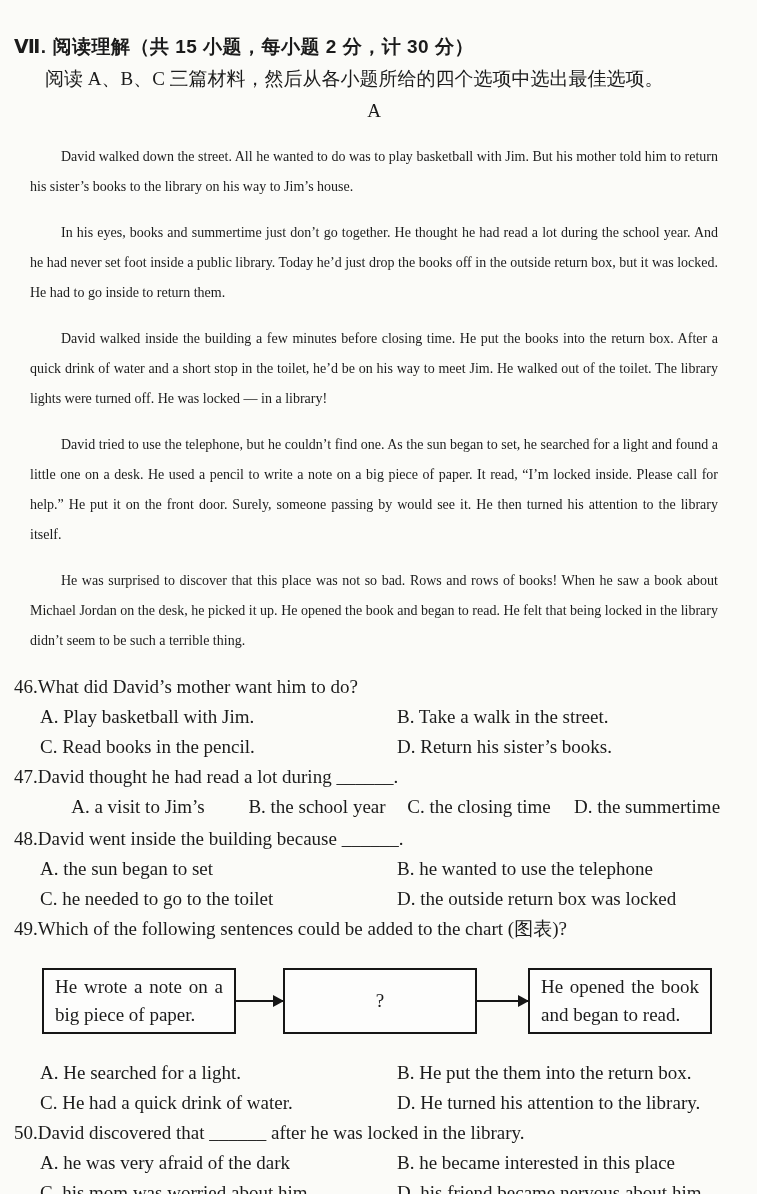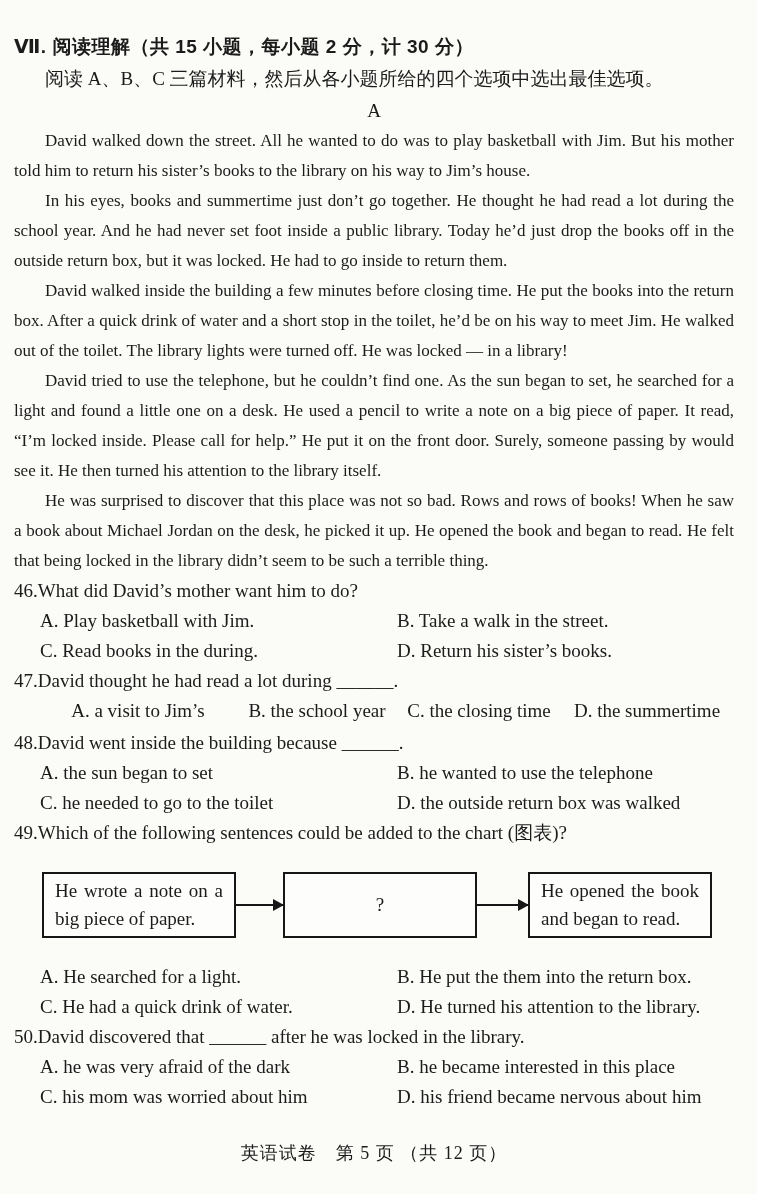--- a/index.html
+++ b/index.html
@@ -27,25 +27,25 @@
     font-size: 19px;
     line-height: 34px;
     text-indent: 31px;
   }
   .passage-label {
     text-align: center;
     font-size: 19px;
     line-height: 30px;
   }
   .para {
-    font-size: 17px;
+    font-size: 14px;
     line-height: 30px;
     text-align: justify;
     text-indent: 31px;
-    margin: 0;
+    margin: 16px;
   }
   .q-stem {
     font-size: 19px;
     line-height: 30px;
   }
   .q-stem .q-num { margin-right: 0; }
   .opt-grid2 {
     display: grid;
     grid-template-columns: 357px 1fr;
     padding-left: 26px;
@@ -123,21 +123,21 @@
   <p class="para">He was surprised to discover that this place was not so bad. Rows and rows of books! When he saw a book about Michael Jordan on the desk, he picked it up. He opened the book and began to read. He felt that being locked in the library didn’t seem to be such a terrible thing.</p>
 
   <div class="q-stem">
     <span class="q-num">46.</span><span>What did David’s mother want him to do?</span>
   </div>
   <div class="opt-grid2">
     <span>A. Play basketball with Jim.</span>
     <span>B. Take a walk in the street.</span>
   </div>
   <div class="opt-grid2">
-    <span>C. Read books in the during.</span>
+    <span>C. Read books in the pencil.</span>
     <span>D. Return his sister’s books.</span>
   </div>
 
   <div class="q-stem">
     <span class="q-num">47.</span><span>David thought he had read a lot during ______.</span>
   </div>
   <div class="opt-row4">
     <span>A. a visit to Jim’s</span>
     <span>B. the school year</span>
     <span>C. the closing time</span>
@@ -148,21 +148,21 @@
 
   <div class="q-stem">
     <span class="q-num">48.</span><span>David went inside the building because ______.</span>
   </div>
   <div class="opt-grid2">
     <span>A. the sun began to set</span>
     <span>B. he wanted to use the telephone</span>
   </div>
   <div class="opt-grid2">
     <span>C. he needed to go to the toilet</span>
-    <span>D. the outside return box was walked</span>
+    <span>D. the outside return box was locked</span>
   </div>
 
   <div class="q-stem">
     <span class="q-num">49.</span><span>Which of the following sentences could be added to the chart (图表)?</span>
   </div>
 
   <div class="chart">
     <div class="cbox cbox-1">
       <span>He wrote a note on a big piece of paper.</span>
     </div>

